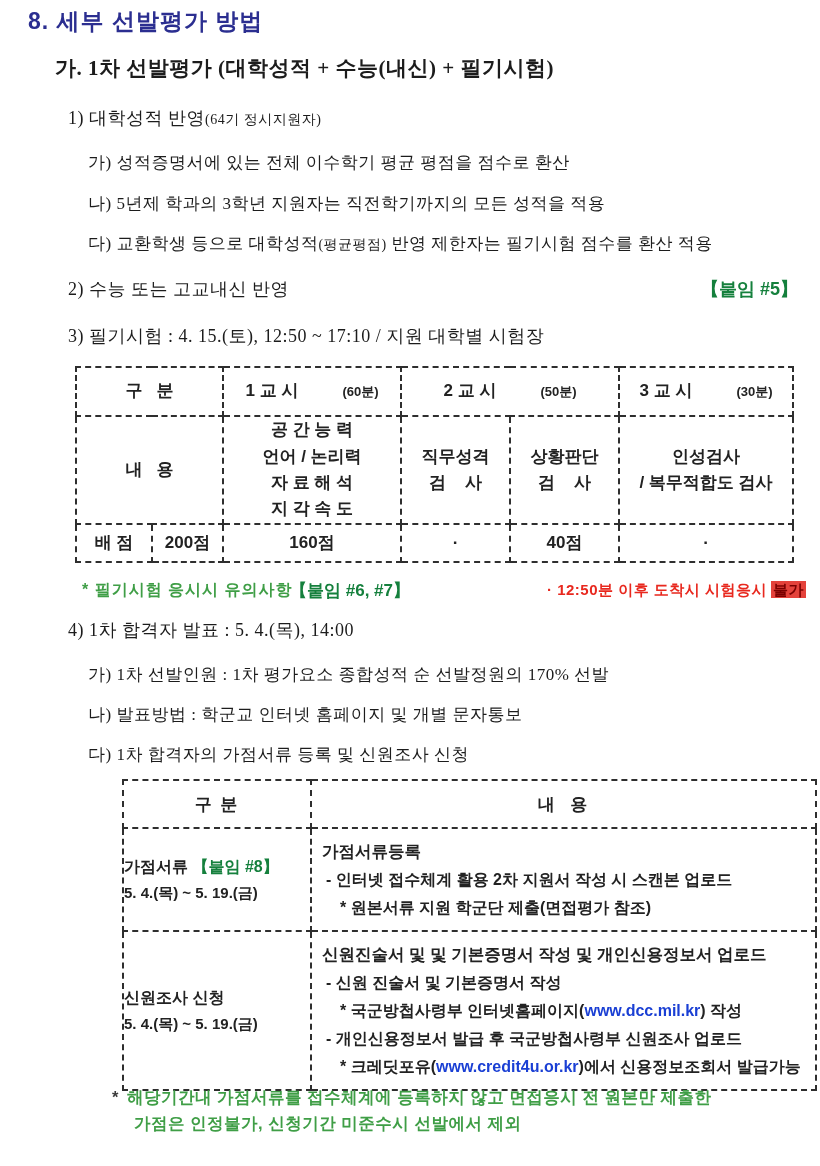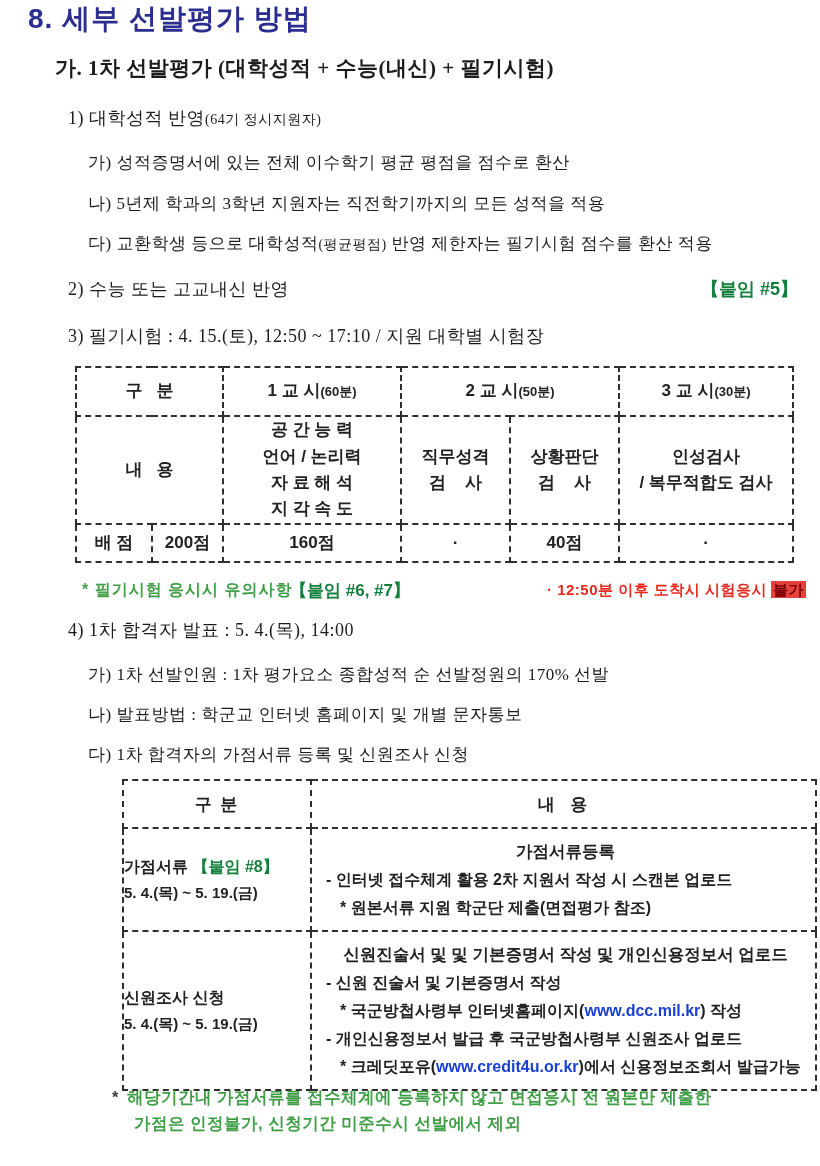--- a/index.html
+++ b/index.html
@@ -4,23 +4,23 @@
 <style>
   * { margin:0; padding:0; box-sizing:border-box; }
   html,body { background:#ffffff; }
   .page {
     position:relative; width:820px; height:1166px; background:#ffffff;
     font-family:"Liberation Serif", serif; color:#1c1c1c; overflow:hidden;
   }
   .pre { white-space:pre-wrap; }
 
   .doc-title {
-    position:absolute; left:28px; top:0;
-    font-family:"Liberation Sans", sans-serif; font-weight:bold;
-    font-size:28px; color:#2b2e90; letter-spacing:1px;
+    position:absolute; left:28px; top:6px;
+    font-family:"Liberation Sans", sans-serif; font-weight:bold;
+    font-size:23px; color:#2b2e90; letter-spacing:1px;
   }
   .heading-ga {
     position:absolute; left:55px; top:54px;
     font-size:21px; font-weight:bold; letter-spacing:0.5px;
   }
   .num-item { position:absolute; left:68px; font-size:18px; letter-spacing:0.5px;text-align:center; }
   .sub-item { position:absolute; left:88px; font-size:17px; letter-spacing:0.5px; }
   .small-note { font-size:14px; }
 
   .attach {
@@ -32,21 +32,21 @@
   table { border-collapse:collapse; }
   .tbl1 { position:absolute; left:75px; top:366px; width:717px; table-layout:fixed; }
   .tbl1 td {
     border:2px dashed #2e2e2e; text-align:center; vertical-align:middle;
     font-family:"Liberation Sans", sans-serif; font-weight:bold; font-size:17px;
     color:#222; line-height:1.55;
   }
   .tbl1 .hdr-row td { height:49px; }
   .tbl1 .content-row td { height:108px; }
   .tbl1 .score-row td { height:38px; }
-  .tbl1 .tsmall { font-size:13px; font-weight:bold; }
+  .tbl1 .tsmall { font-size:13px; font-weight:bold;padding-left:44px; }
   .dotcell { font-size:18px; }
 
   
   .note-green {
     position:absolute; left:82px; top:580px;
     font-family:"Liberation Sans", sans-serif; font-weight:bold;
     font-size:16px; color:#3f9e46; letter-spacing:1px;
   }
   .note-attach { position:absolute; left:290px; top:579px; font-size:17px; }
   .note-red {
@@ -62,21 +62,21 @@
   .tbl2 { position:absolute; left:122px; top:779px; width:693px; table-layout:fixed; }
   .tbl2 td {
     border:2px dashed #2e2e2e; vertical-align:middle;
     font-family:"Liberation Sans", sans-serif; font-weight:bold; font-size:16px;
     color:#222;
   }
   .tbl2 .hdr td { height:48px; text-align:center; font-size:17px; letter-spacing:2px; }
   .tbl2 .leftcell { text-align:left; line-height:1.7; }
   .tbl2 .leftcell .date { font-size:15px; }
   .tbl2 .rightcell { padding:8px 6px 8px 10px; line-height:1.75; text-align:left; }
-  .tbl2 .r-title { font-size:16.5px;text-align:center; }
+  .tbl2 .r-title { font-size:16.5px; }
   .tbl2 .r-line { padding-left:4px; }
   .tbl2 .r-line.indent { padding-left:18px; }
   .url { color:#1a3fd4; }
 
   
   .footnote {
     position:absolute; left:112px; top:1084px; width:700px;
     font-family:"Liberation Sans", sans-serif; font-weight:bold;
     font-size:16.5px; color:#3f9e46; line-height:1.6; letter-spacing:0.5px;
   }

